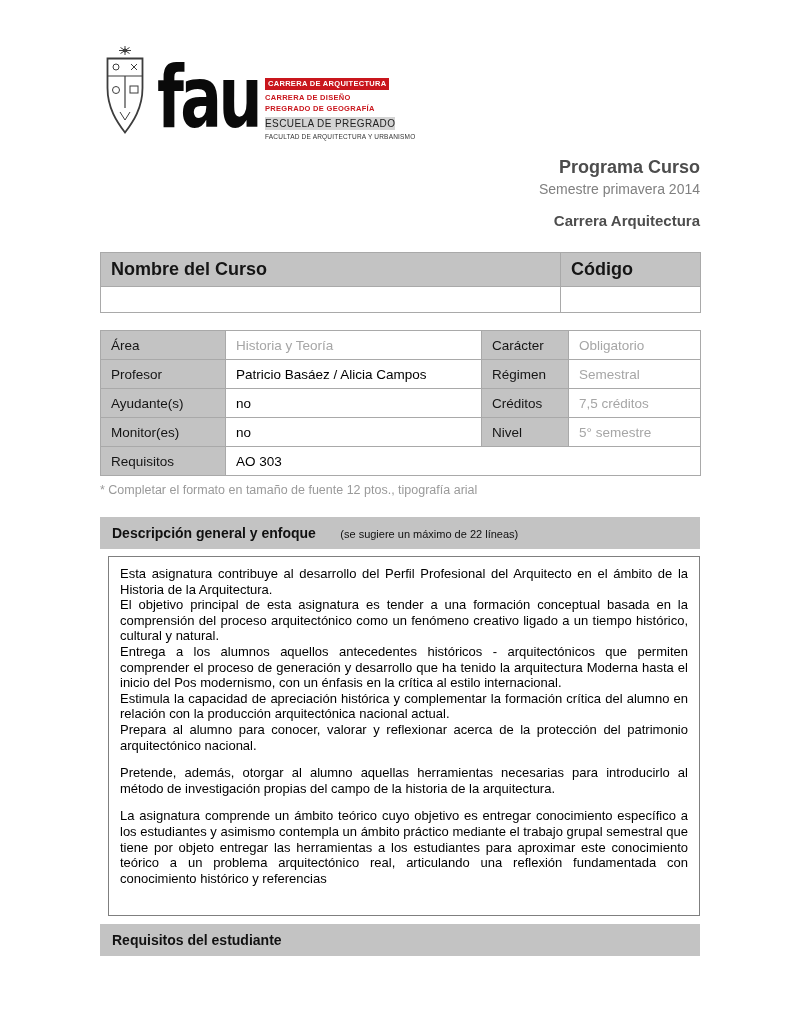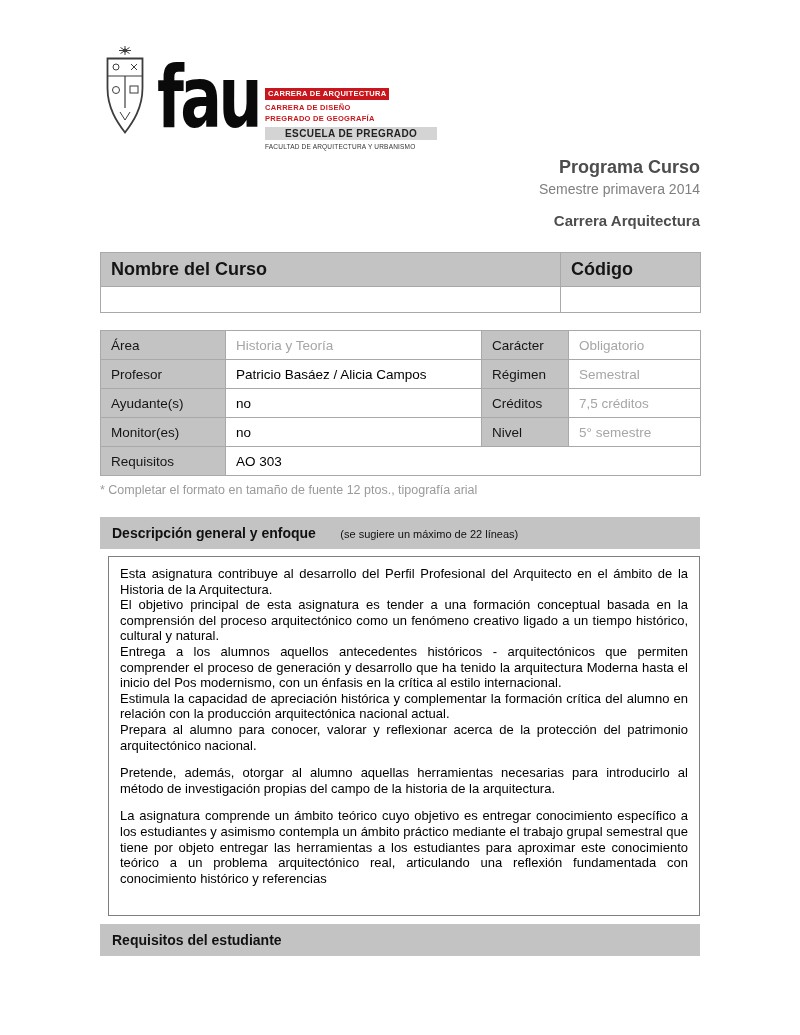--- a/index.html
+++ b/index.html
@@ -6,26 +6,26 @@
   html,body { background:#ffffff; }
   body { font-family:"Liberation Sans","DejaVu Sans",sans-serif; color:#000; }
   .page { position:relative; width:800px; height:1035px; background:#fff; overflow:hidden; }
 
   
   .logo-block { position:absolute; left:103px; top:46px; display:flex; align-items:flex-start; }
   .shield { display:block; }
   .brand { width:100px; font-size:86px; font-weight:bold; color:#0a0a0a; line-height:70px;
            margin:16px 0 0 10px; letter-spacing:-5px; transform:scaleX(0.72); transform-origin:0 0;
            font-family:"DejaVu Sans",sans-serif; }
-  .logo-lines { margin:36px 0 0 8px; white-space:nowrap; }
+  .logo-lines { margin:26px 0 0 8px; white-space:nowrap; }
   .logo-lines .l1 { display:inline-block; background:#c9161d; color:#fff; font-size:7.5px; font-weight:bold;
                     padding:1.5px 3px; letter-spacing:0.3px; }
   .logo-lines .l2, .logo-lines .l3 { color:#c9161d; font-size:7.5px; font-weight:bold; margin-top:2.5px; letter-spacing:0.3px; }
-  .logo-lines .l4 { display:inline-block; background:#d4d4d4; color:#222; font-size:10px; font-weight:bold;
-                    padding:1px 20px; margin-top:3px; letter-spacing:0.4px; }
+  .logo-lines .l4 { display:inline-block; background:#d4d4d4; color:#222; font-size:10px; font-weight:normal;
+                    padding:1px 0; margin-top:3px; letter-spacing:0.4px; }
   .logo-lines .l5 { color:#333; font-size:6.5px; margin-top:1.5px; letter-spacing:0.2px; }
 
   
   .doc-header { position:absolute; top:157px; right:100px; text-align:right; }
   .doc-title  { font-size:18px; font-weight:bold; color:#4d4d4d; }
   .doc-sem    { font-size:14px; color:#808080; margin-top:3px; }
   .doc-career { font-size:15px; font-weight:bold; color:#4d4d4d; margin-top:15px; }
 
   
   table { border-collapse:collapse; table-layout:fixed; }

